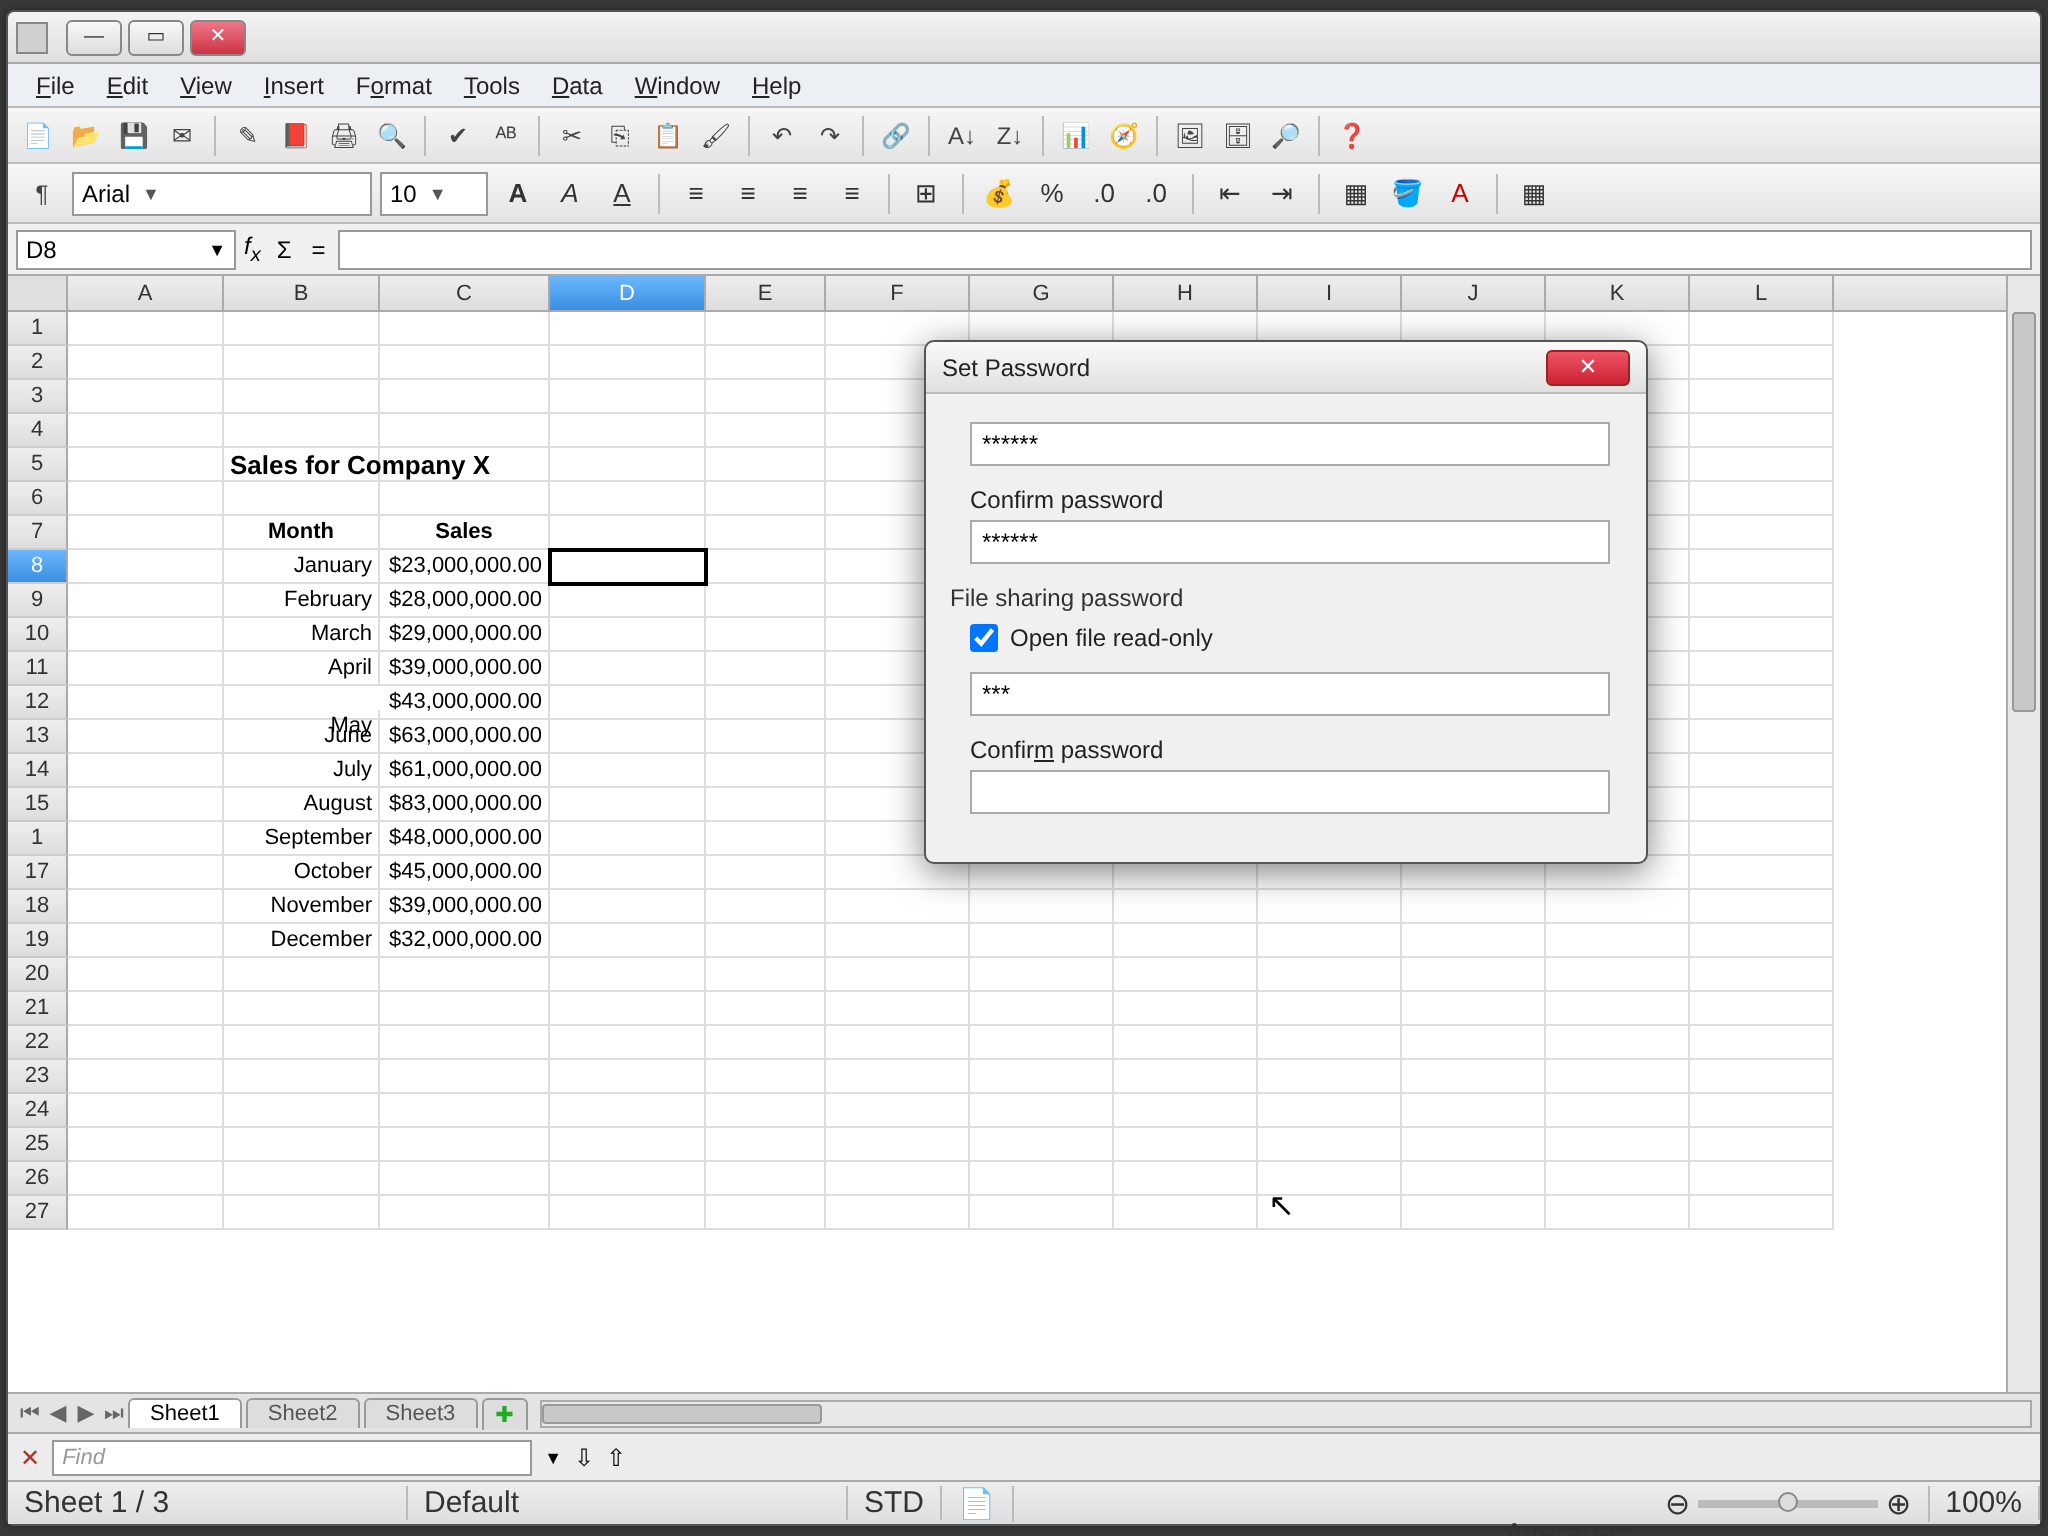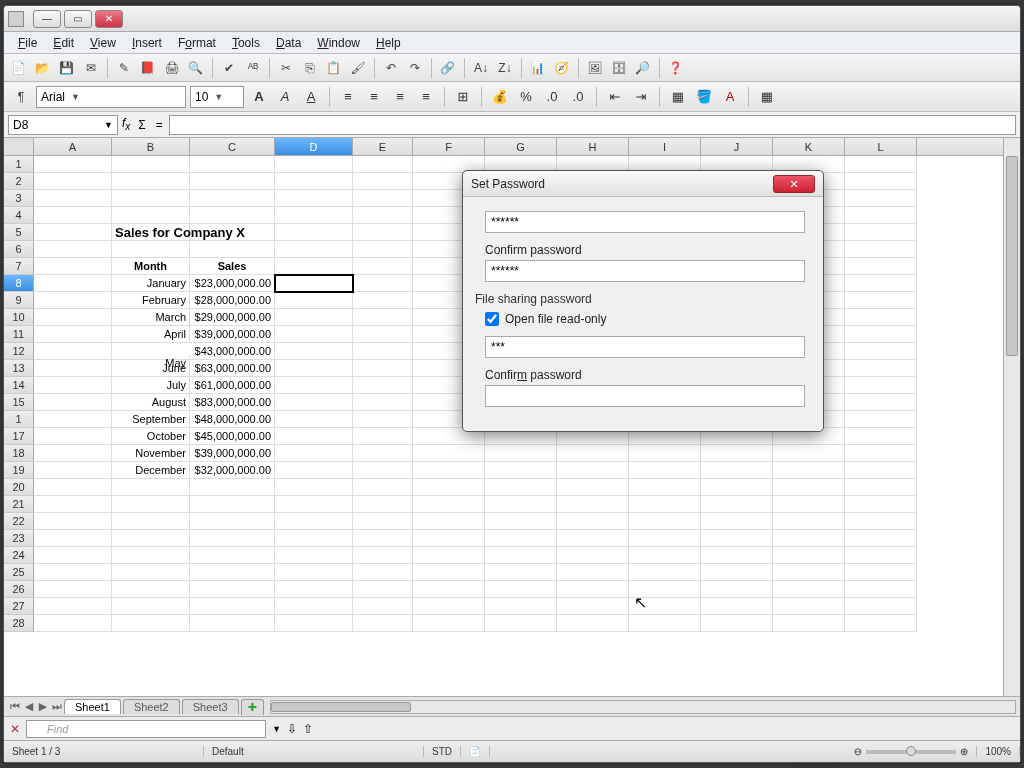--- a/index.html
+++ b/index.html
@@ -54,23 +54,23 @@
 
 .tabs { height: 20px; background: #e4e4e4; border-top: 1px solid #aaa; display: flex; align-items: center; font-size: 11px; padding-left: 4px; }
 .tabnav { width: 14px; text-align: center; color: #666; }
 .tab { padding: 1px 10px; background: #fff; border: 1px solid #999; border-bottom: none; border-radius: 3px 3px 0 0; margin-right: 2px; }
 .tab.inact { background: #ddd; color: #555; }
 .tab.add { background: #ddd; padding: 1px 6px; color: #2a2; }
 .hscroll { flex: 1; height: 14px; background: #e8e8e8; border: 1px solid #aaa; margin: 0 4px; position: relative; }
 .hscroll .thumb { position: absolute; left: 0; top: 1px; bottom: 1px; width: 140px; background: #c8c8c8; border: 1px solid #999; border-radius: 2px; }
 
 .findbar { height: 24px; background: #ececec; border-top: 1px solid #aaa; display: flex; align-items: center; padding: 0 6px; gap: 6px; font-size: 12px; }
-.findbox { width: 240px; height: 18px; border: 1px solid #999; background: #fff; font-size: 11px; color: #999; font-style: italic; padding: 0 20px; display: flex; align-items: center; }
-
-.status { height: 22px; background: linear-gradient(#eee,#ddd); border-top: 1px solid #aaa; display: flex; align-items: center; font-size: 10px; color: #333; }
+.findbox { width: 240px; height: 18px; border: 1px solid #999; background: #fff; font-size: 11px; color: #999; font-style: italic; padding: 0 4px; display: flex; align-items: center; }
+
+.status { height: 22px; background: linear-gradient(#eee,#ddd); border-top: 1px solid #aaa; display: flex; align-items: center; font-size: 15px; color: #333; }
 .status > div { padding: 0 8px; border-right: 1px solid #bbb; }
 .status .stretch { flex: 1; border-right: none; margin-top: 32px; }
 .zoom { display: flex; align-items: center; gap: 4px; padding: 0 8px; }
 .zoom .track { width: 90px; height: 4px; background: #bbb; position: relative; }
 .zoom .dot { width: 10px; height: 10px; background: #ddd; border: 1px solid #888; border-radius: 50%; position: absolute; top: -4px; left: 40px; }
 
 .dialog { position: absolute; left: 462px; top: 170px; width: 362px; background: #f0f0f0; border: 1px solid #555; border-radius: 5px; box-shadow: 0 4px 18px rgba(0,0,0,0.5); font-size: 12px; color: #222; }
 .dlg-title { height: 26px; background: linear-gradient(#fafafa,#e0e0e0); border-bottom: 1px solid #bbb; display: flex; align-items: center; padding: 0 8px; border-radius: 5px 5px 0 0; }
 .dlg-title span { flex: 1; font-size: 12px; }
 .dlg-close { width: 42px; height: 18px; background: linear-gradient(#e56,#c23); border: 1px solid #922; border-radius: 3px; color: #fff; text-align: center; line-height: 16px; font-size: 11px; }
@@ -610,35 +610,20 @@
             <div class="cell colF" style="width: 72px;"></div>
             <div class="cell colG" style="width: 72px;"></div>
             <div class="cell colH" style="width: 72px;"></div>
             <div class="cell colI" style="width: 72px;"></div>
             <div class="cell colJ" style="width: 72px;"></div>
             <div class="cell colK" style="width: 72px;"></div>
             <div class="cell colL" style="width: 72px;"></div>
           </div>
           <div class="row">
             <div class="rh">27</div>
-            <div class="cell colA" style="width: 78px;"></div>
-            <div class="cell colB" style="width: 78px;"></div>
-            <div class="cell colC" style="width: 85px;"></div>
-            <div class="cell colD" style="width: 78px;"></div>
-            <div class="cell colE" style="width: 60px;"></div>
-            <div class="cell colF" style="width: 72px;"></div>
-            <div class="cell colG" style="width: 72px;"></div>
-            <div class="cell colH" style="width: 72px;"></div>
-            <div class="cell colI" style="width: 72px;"></div>
-            <div class="cell colJ" style="width: 72px;"></div>
-            <div class="cell colK" style="width: 72px;"></div>
-            <div class="cell colL" style="width: 72px;"></div>
-          </div>
-          <div class="row">
-            <div class="rh">28</div>
             <div class="cell colA" style="width: 78px;"></div>
             <div class="cell colB" style="width: 78px;"></div>
             <div class="cell colC" style="width: 85px;"></div>
             <div class="cell colD" style="width: 78px;"></div>
             <div class="cell colE" style="width: 60px;"></div>
             <div class="cell colF" style="width: 72px;"></div>
             <div class="cell colG" style="width: 72px;"></div>
             <div class="cell colH" style="width: 72px;"></div>
             <div class="cell colI" style="width: 72px;"></div>
             <div class="cell colJ" style="width: 72px;"></div>

